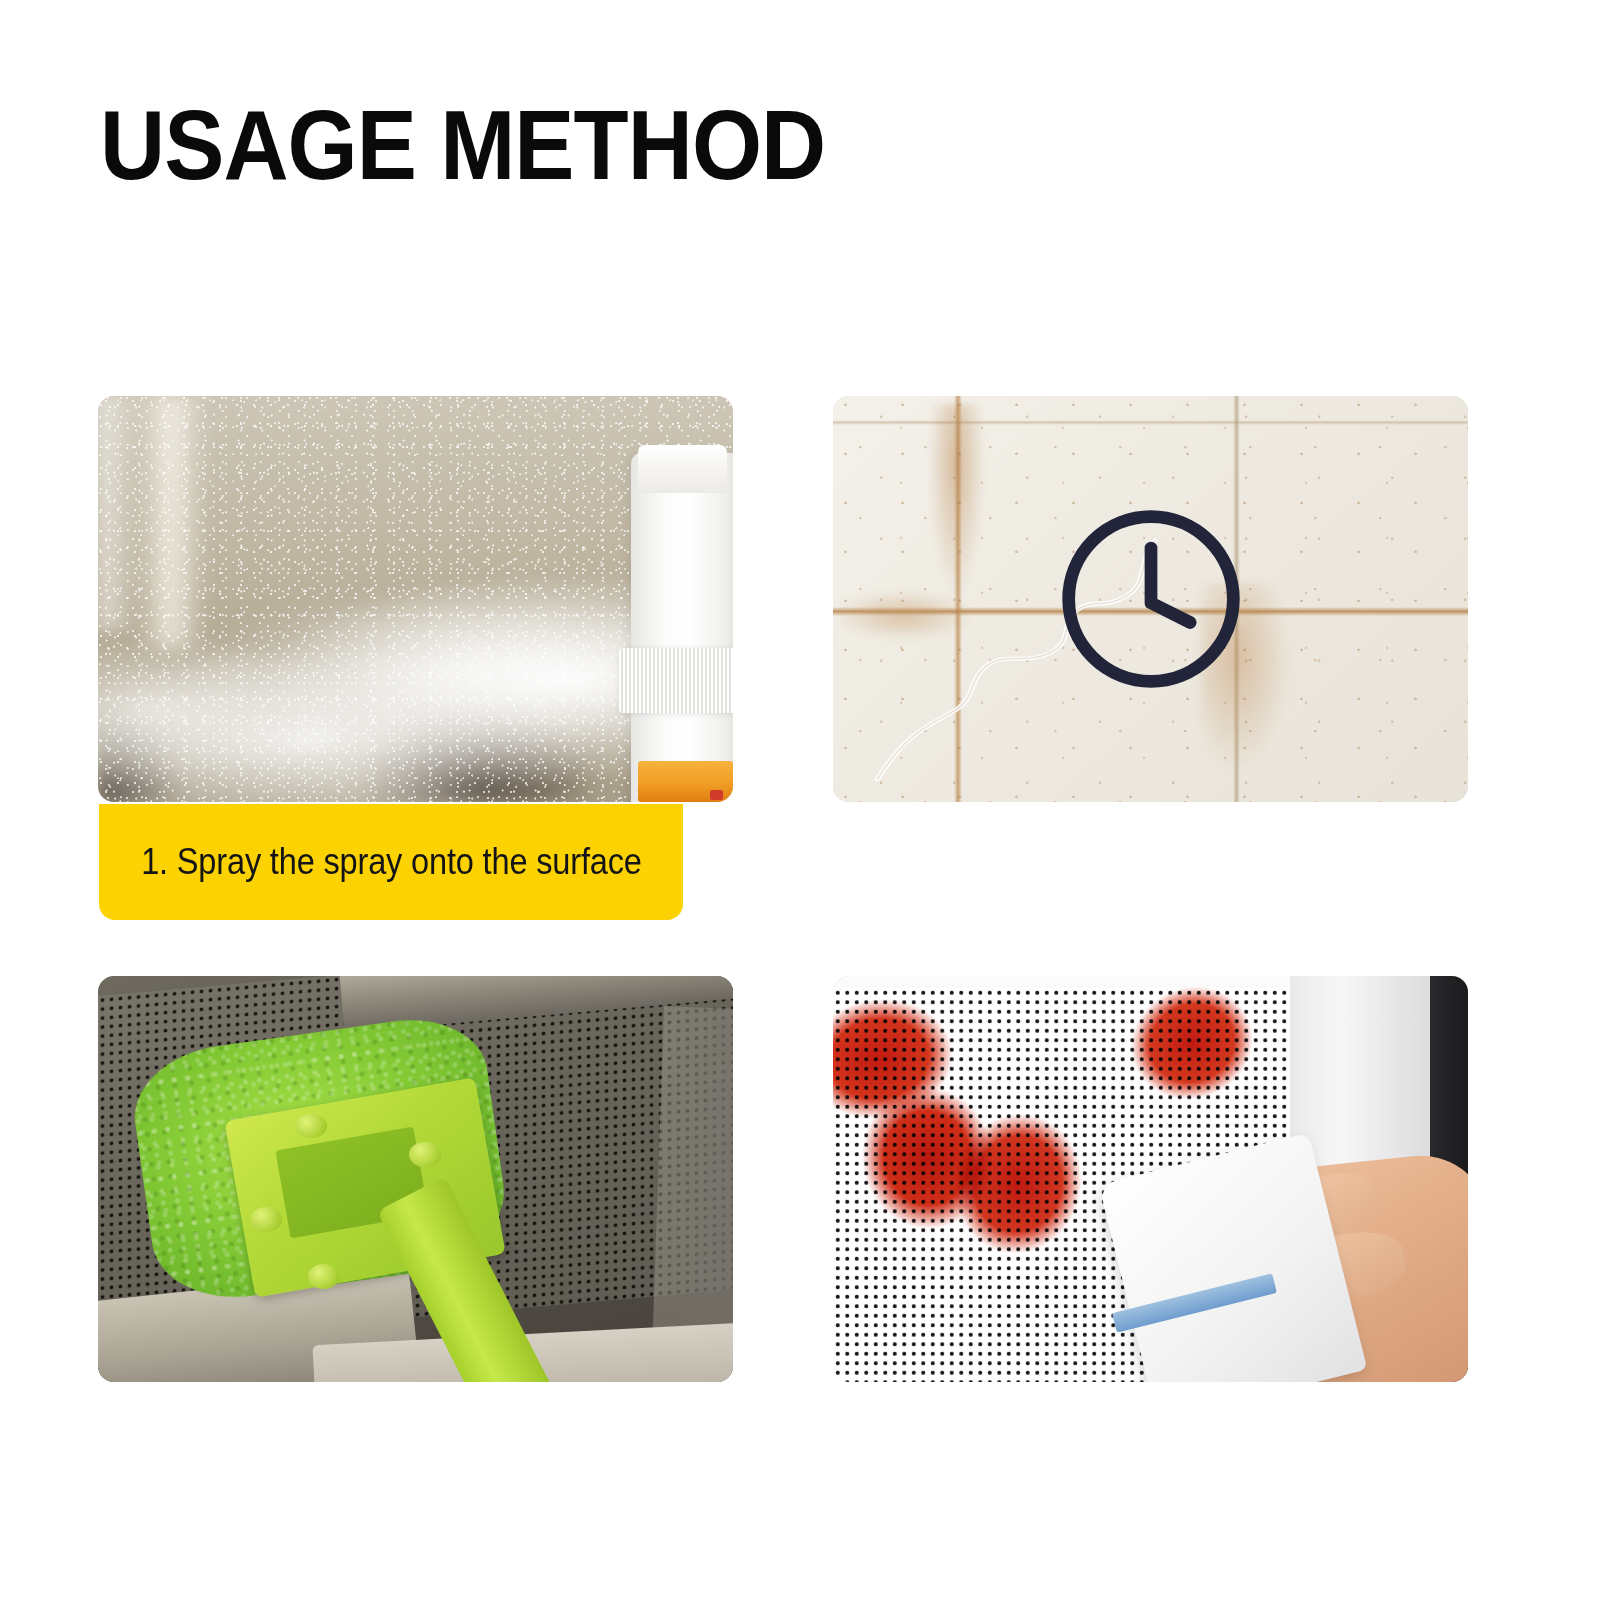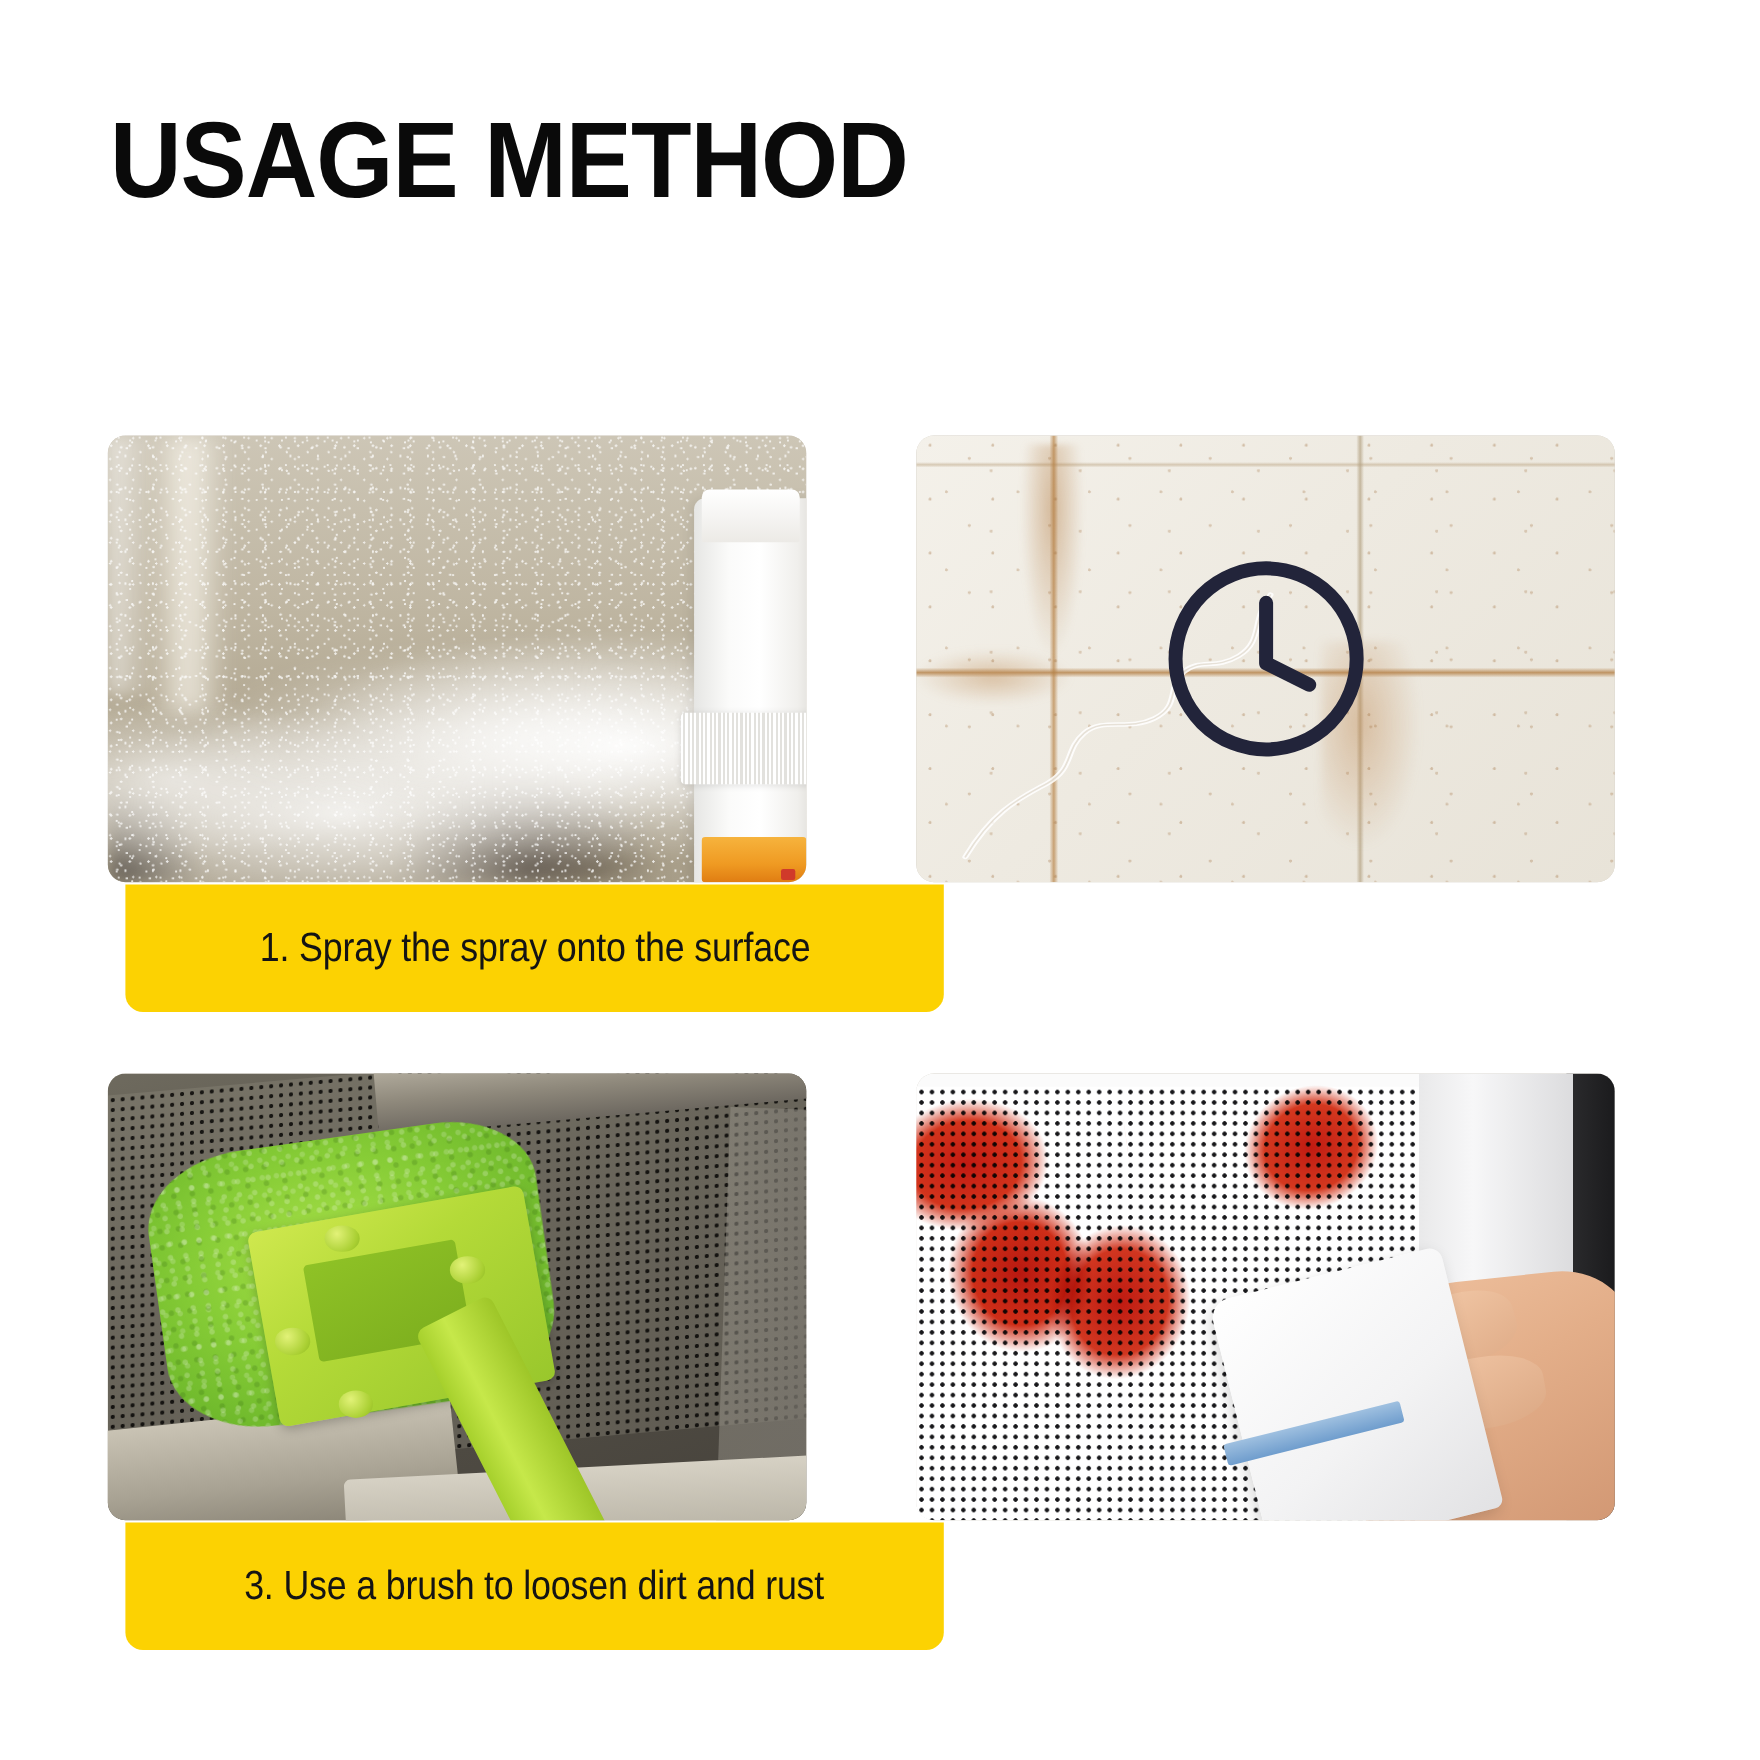--- a/index.html
+++ b/index.html
@@ -66,23 +66,23 @@
   }
 
   .photo-inner {
     position: absolute;
     inset: 0;
   }
 
   
   .step-caption {
     position: absolute;
-    left: 16px;
+    left: 1px;
     top: 408px;
-    width: 744px;
+    width: 584px;
     height: 116px;
     background: #fcd202;
     border-radius: 0 0 16px 16px;
     display: flex;
     align-items: center;
     justify-content: center;
     text-align: right;
   }
 
   .caption-text {
@@ -512,23 +512,20 @@
           <div class="ph3-pad-fuzz"></div>
           <div class="ph3-head"></div>
           <div class="ph3-head-inner"></div>
           <div class="ph3-rivet ph3-r1"></div>
           <div class="ph3-rivet ph3-r2"></div>
           <div class="ph3-rivet ph3-r3"></div>
           <div class="ph3-rivet ph3-r4"></div>
           <div class="ph3-handle"></div>
         </div>
       </div>
-      <div class="step-caption">
-        <span class="caption-text">3.  Use a brush to loosen dirt and rust</span>
-      </div>
     </div>
 
     <div class="step-card">
       <div class="step-photo">
         <div class="photo-inner">
           <div class="ph4-bg"></div>
           <div class="ph4-dark-edge"></div>
           <div class="ph4-side"></div>
           <div class="ph4-panel"></div>
           <div class="ph4-perf"></div>

